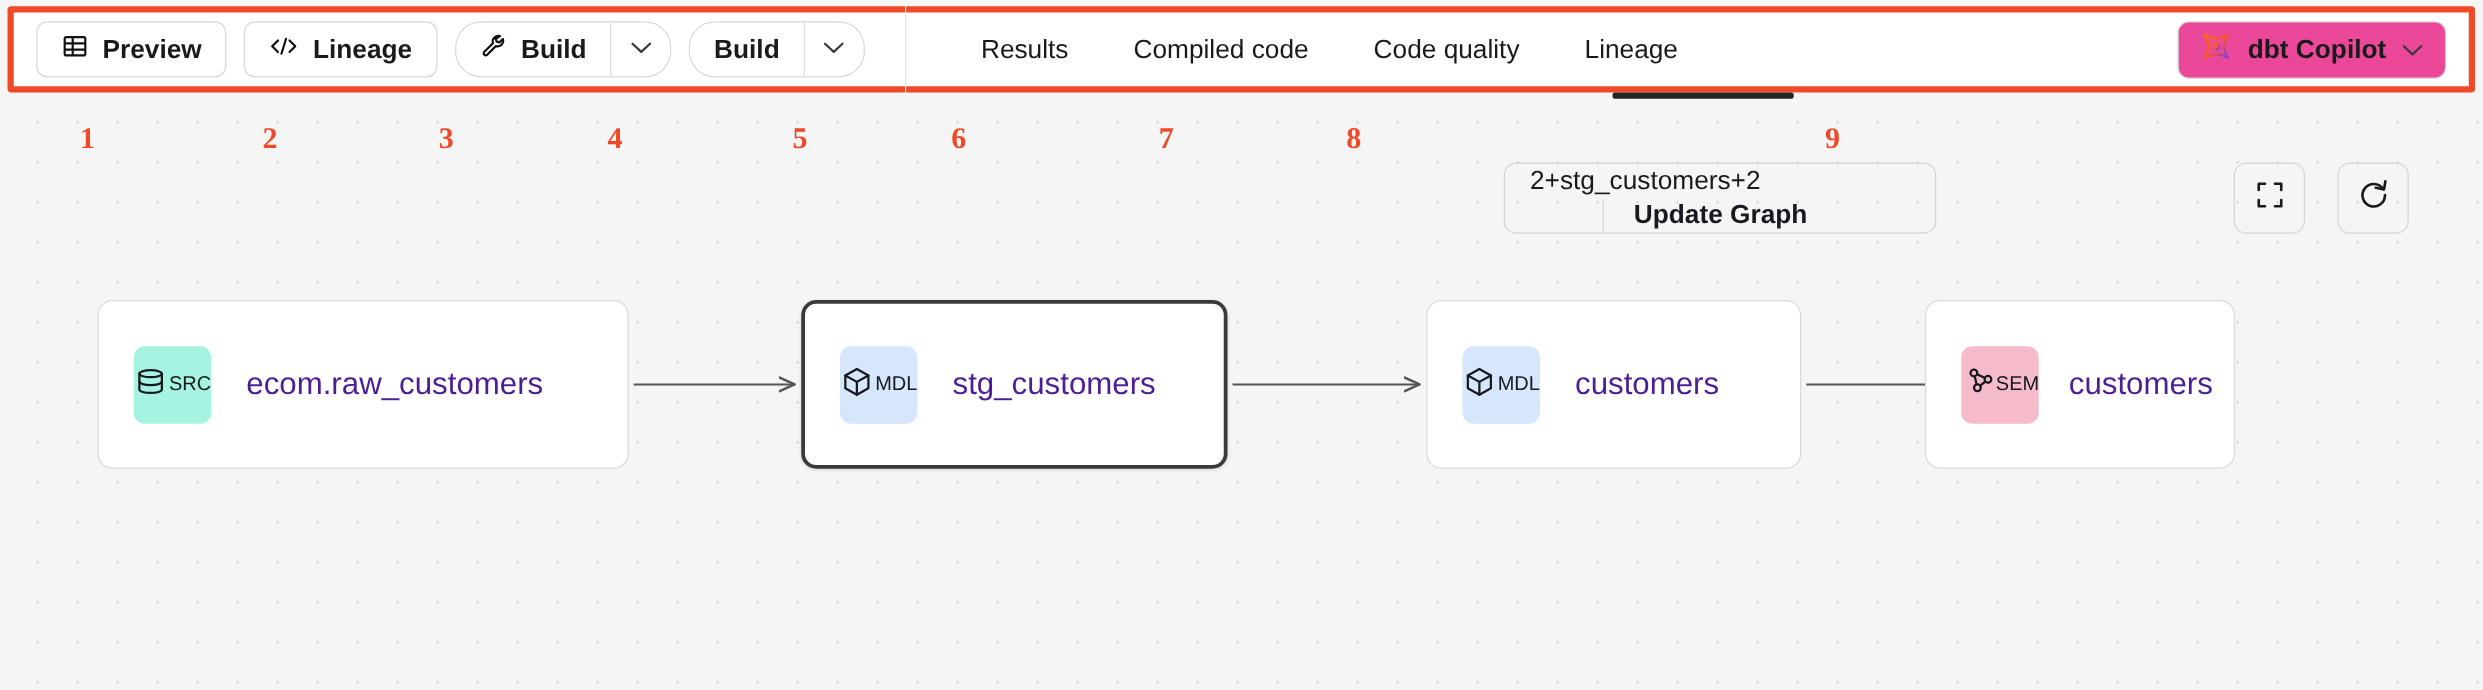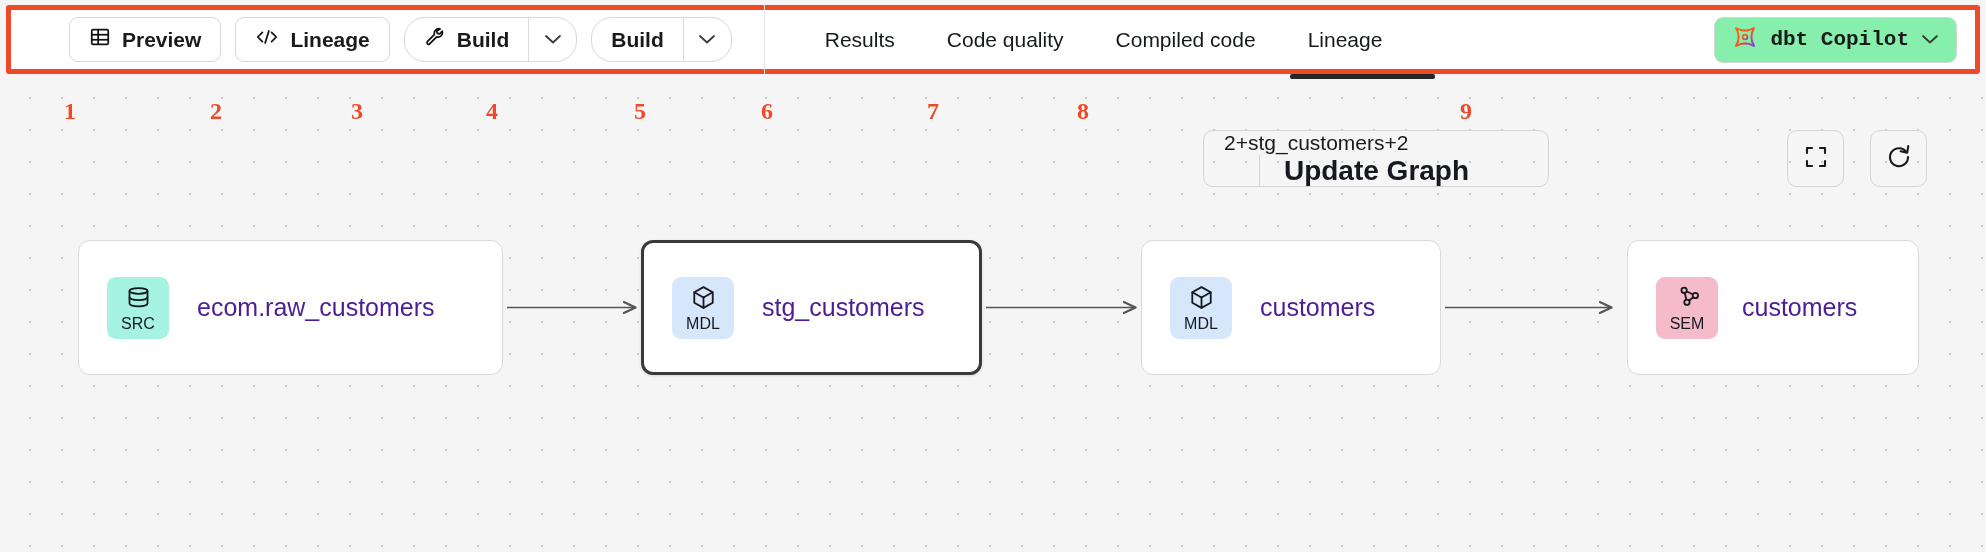--- a/index.html
+++ b/index.html
@@ -53,21 +53,20 @@
     display: flex;
     align-items: center;
   }
 
   .tb-left {
     display: flex;
     align-items: center;
     gap: 14px;
     padding-left: 18px;
     height: 100%;
-    margin-left: 40px;
   }
 
   .btn {
     height: 45px;
     border: 1px solid #d8d8d8;
     border-radius: 9px;
     background: #fff;
     display: flex;
     align-items: center;
     gap: 11px;
@@ -148,31 +147,30 @@
     margin-left: auto;
     padding-right: 18px;
     display: flex;
     align-items: center;
   }
 
   .copilot-btn {
     height: 46px;
     border: 1px solid #d6d6d6;
     border-radius: 9px;
-    background: #86efac;
+    background: #ec4899;
     display: flex;
     align-items: center;
     gap: 12px;
     padding: 0 17px;
     font-size: 21px;
     font-weight: 600;
     color: #1a1a1a;
     cursor: pointer;
     white-space: nowrap;
-    font-family: Liberation Mono, monospace;
   }
 
   
   .anno {
     position: absolute;
     color: #ef4a28;
     font-size: 24px;
     font-weight: 700;
     font-family: "Liberation Serif", serif;
     transform: translateX(-50%);
@@ -203,21 +201,21 @@
     color: #1a1a1a;
     padding: 0 20px;
     font-family: "Liberation Sans", sans-serif;
     outline: none;
   }
   .update-btn {
     height: 100%;
     border-left: 1px solid #d4d4d4;
     background: transparent;
     padding: 0 24px;
-    font-size: 28px;
+    font-size: 21px;
     font-weight: 600;
     color: #16191f;
     display: flex;
     align-items: center;
     cursor: pointer;
     white-space: nowrap;
   }
 
   .icon-btn {
     position: absolute;
@@ -252,21 +250,21 @@
   .node.selected {
     border: 3px solid #3a3a3a;
     box-shadow: 0 1px 3px rgba(0,0,0,0.12);
   }
 
   .badge {
     width: 62px;
     height: 62px;
     border-radius: 9px;
     display: flex;
-    flex-direction: column;
+    flex-direction: row;
     align-items: center;
     justify-content: center;
     gap: 1px;
     flex: none;
   }
   .badge .badge-label {
     font-size: 16px;
     font-weight: 500;
     color: #16191f;
     line-height: 1;
@@ -354,24 +352,24 @@
         </div>
 
         <div class="divider-v"></div>
       </div>
 
       <div class="tabs">
         <div class="tab">
           <span>Results</span>
         </div>
         <div class="tab">
+          <span>Compiled code</span>
+        </div>
+        <div class="tab">
           <span>Code quality</span>
-        </div>
-        <div class="tab">
-          <span>Compiled code</span>
         </div>
         <div class="tab">
           <span>Lineage</span>
         </div>
       </div>
 
       <div class="tb-right">
         <div class="copilot-btn">
           <span>
             <svg width="26" height="26" viewBox="0 0 26 26" fill="none">
@@ -476,21 +474,21 @@
         <div class="badge" style="background: rgb(214, 230, 251);">
           <span><svg width="27" height="27" viewBox="0 0 24 24" fill="none" stroke="#16191f" stroke-width="1.6" stroke-linecap="round" stroke-linejoin="round">
               <path d="M12 2.8 20.2 7.4v9.2L12 21.2 3.8 16.6V7.4z"></path>
               <path d="M3.8 7.4 12 12l8.2-4.6"></path>
               <path d="M12 12v9.2"></path>
             </svg></span>
           <span class="badge-label">MDL</span>
         </div>
         <span class="node-title">customers</span>
       </div>
-      <div class="node" style="left: 1627px; width: 292px; gap: 24px;">
+      <div class="node" style="left: 1540px; width: 248px; gap: 24px;">
         <div class="badge" style="background: rgb(246, 187, 203);">
           <span><svg width="27" height="27" viewBox="0 0 24 24" fill="none" stroke="#16191f" stroke-width="1.6" stroke-linecap="round" stroke-linejoin="round">
               <path d="M9 5.6 L19 10.2"></path>
               <path d="M9 5.6 L11.5 16.2"></path>
               <path d="M19 10.2 L11.5 16.2"></path>
               <circle cx="9" cy="5.6" r="2.4" fill="#f6bbcb"></circle>
               <circle cx="19" cy="10.2" r="2.4" fill="#f6bbcb"></circle>
               <circle cx="11.5" cy="16.2" r="2.4" fill="#f6bbcb"></circle>
             </svg></span>
           <span class="badge-label">SEM</span>

